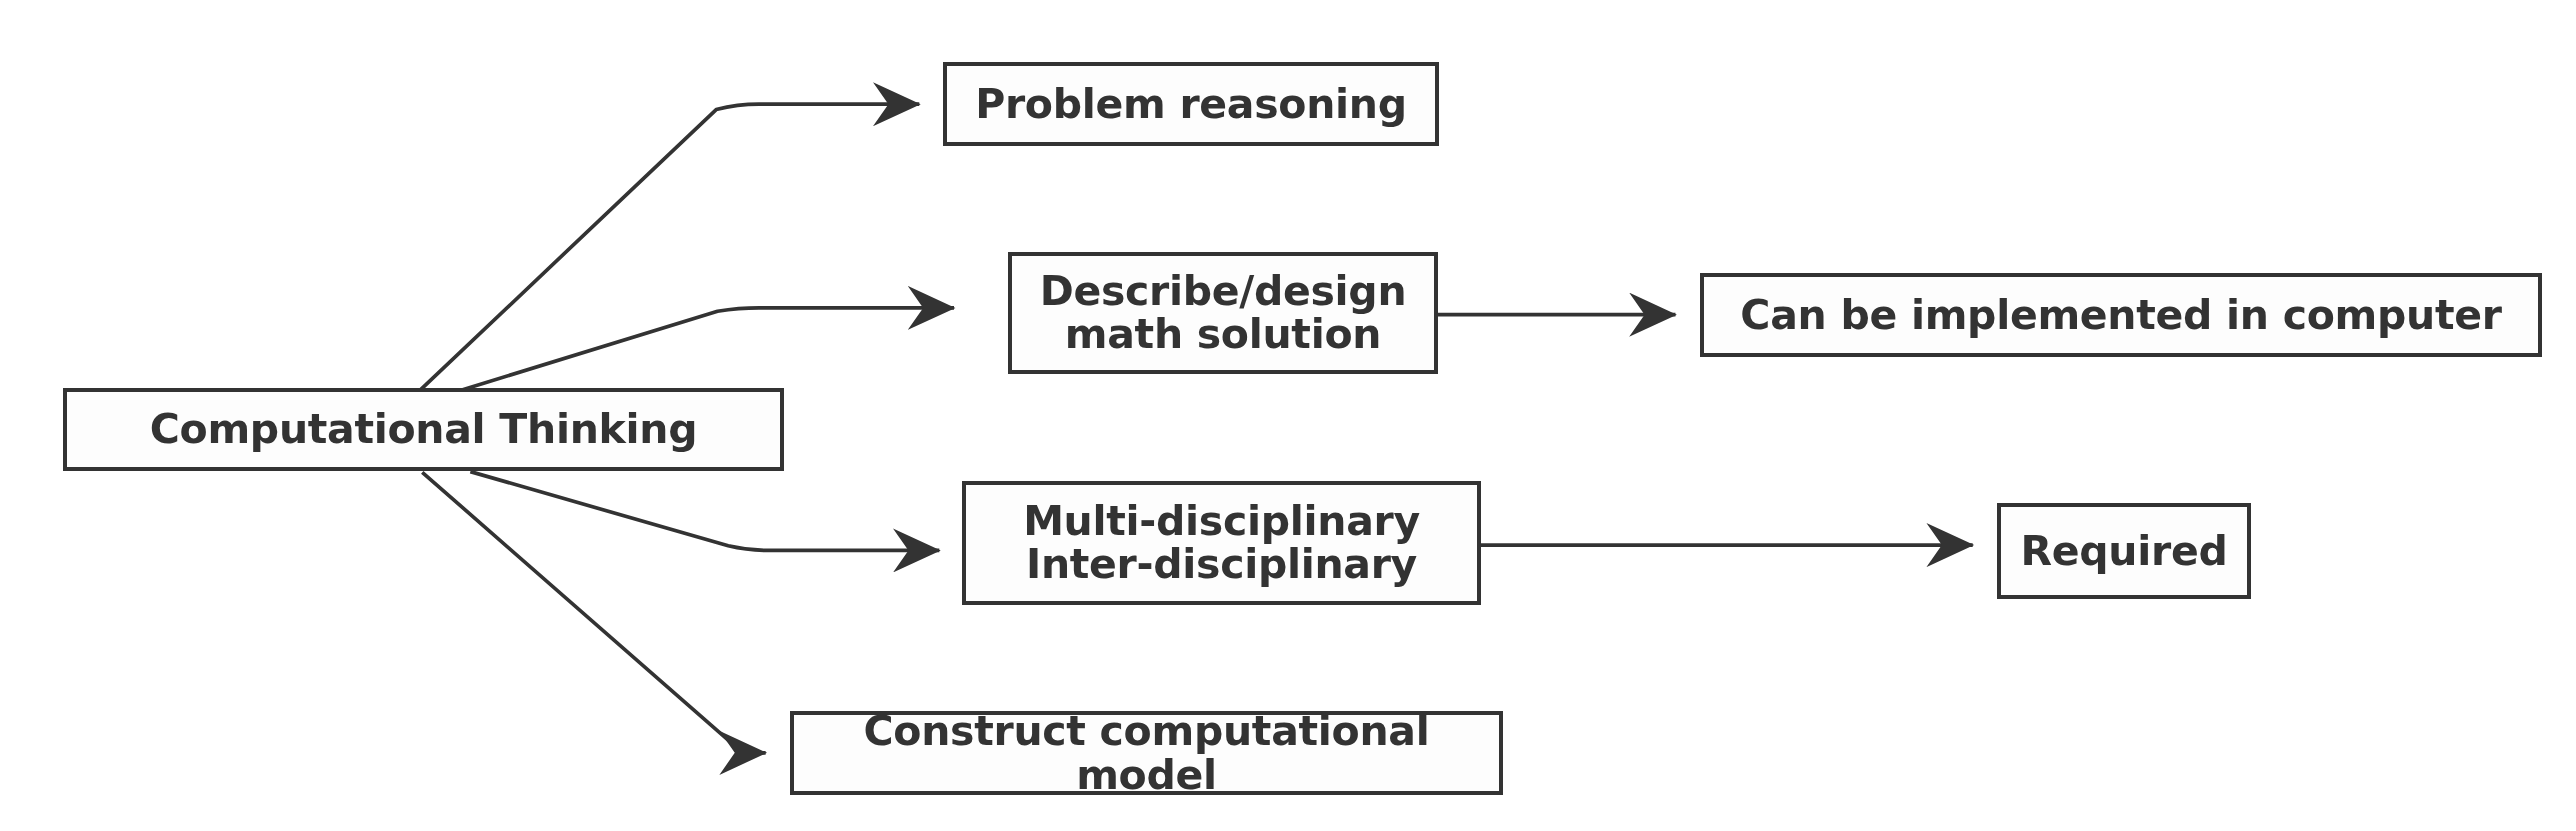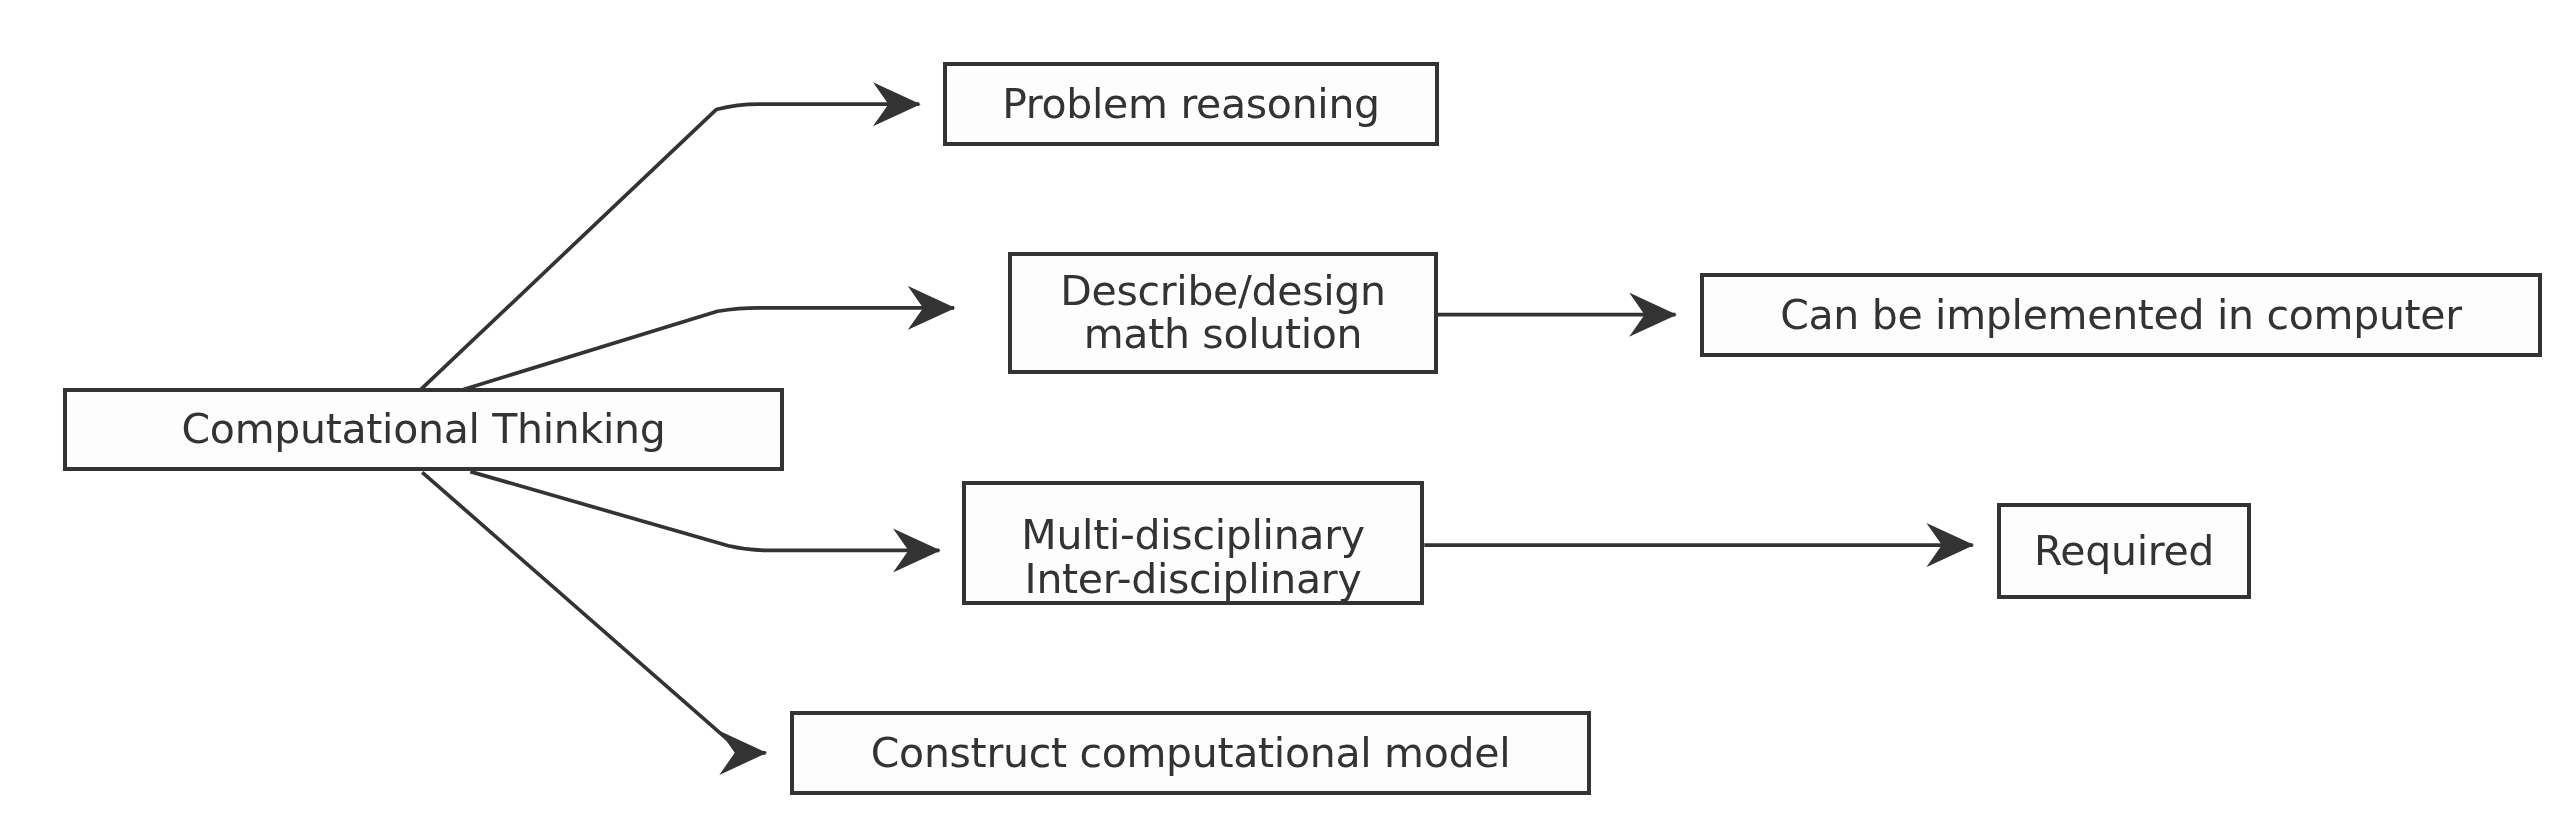--- a/index.html
+++ b/index.html
@@ -26,21 +26,21 @@
   .node {
     position: absolute;
     box-sizing: border-box;
     background: #fdfdfd;
     border: 4px solid #333333;
     display: flex;
     align-items: center;
     justify-content: center;
     text-align: center;
     color: #333333;
-    font-weight: normal;
+    font-weight: bold;
     font-family: "DejaVu Sans", "Liberation Sans", sans-serif;
     font-size: 41px;
     line-height: 1.08;
     letter-spacing: -0.3px;
     white-space: pre-line;
     padding: 0 10.7px;
   }
   .node.two-line { line-height: 1.06; }
 </style>
 </head>
@@ -75,27 +75,27 @@
 
   <div class="node two-line" style="left:977px; top:252px; width:430px; height:122px;margin-left:31px;">
     <span>Describe/design
 math solution</span>
   </div>
 
   <div class="node" style="left:1700px; top:273px; width:842px; height:84px;">
     <span>Can be implemented in computer</span>
   </div>
 
-  <div class="node two-line" style="left:962px; top:481px; width:462px; height:124px;align-items:flex-end;">
+  <div class="node two-line" style="left:962px; top:481px; width:519px; height:124px;">
     <span>Multi-disciplinary
 Inter-disciplinary</span>
   </div>
 
   <div class="node" style="left:1997px; top:503px; width:254px; height:96px;">
     <span>Required</span>
   </div>
 
-  <div class="node" style="left:790px; top:711px; width:801px; height:84px;">
+  <div class="node" style="left:790px; top:711px; width:713px; height:84px;">
     <span>Construct computational model</span>
   </div>
 
 </div>
 
 
 </body></html>

